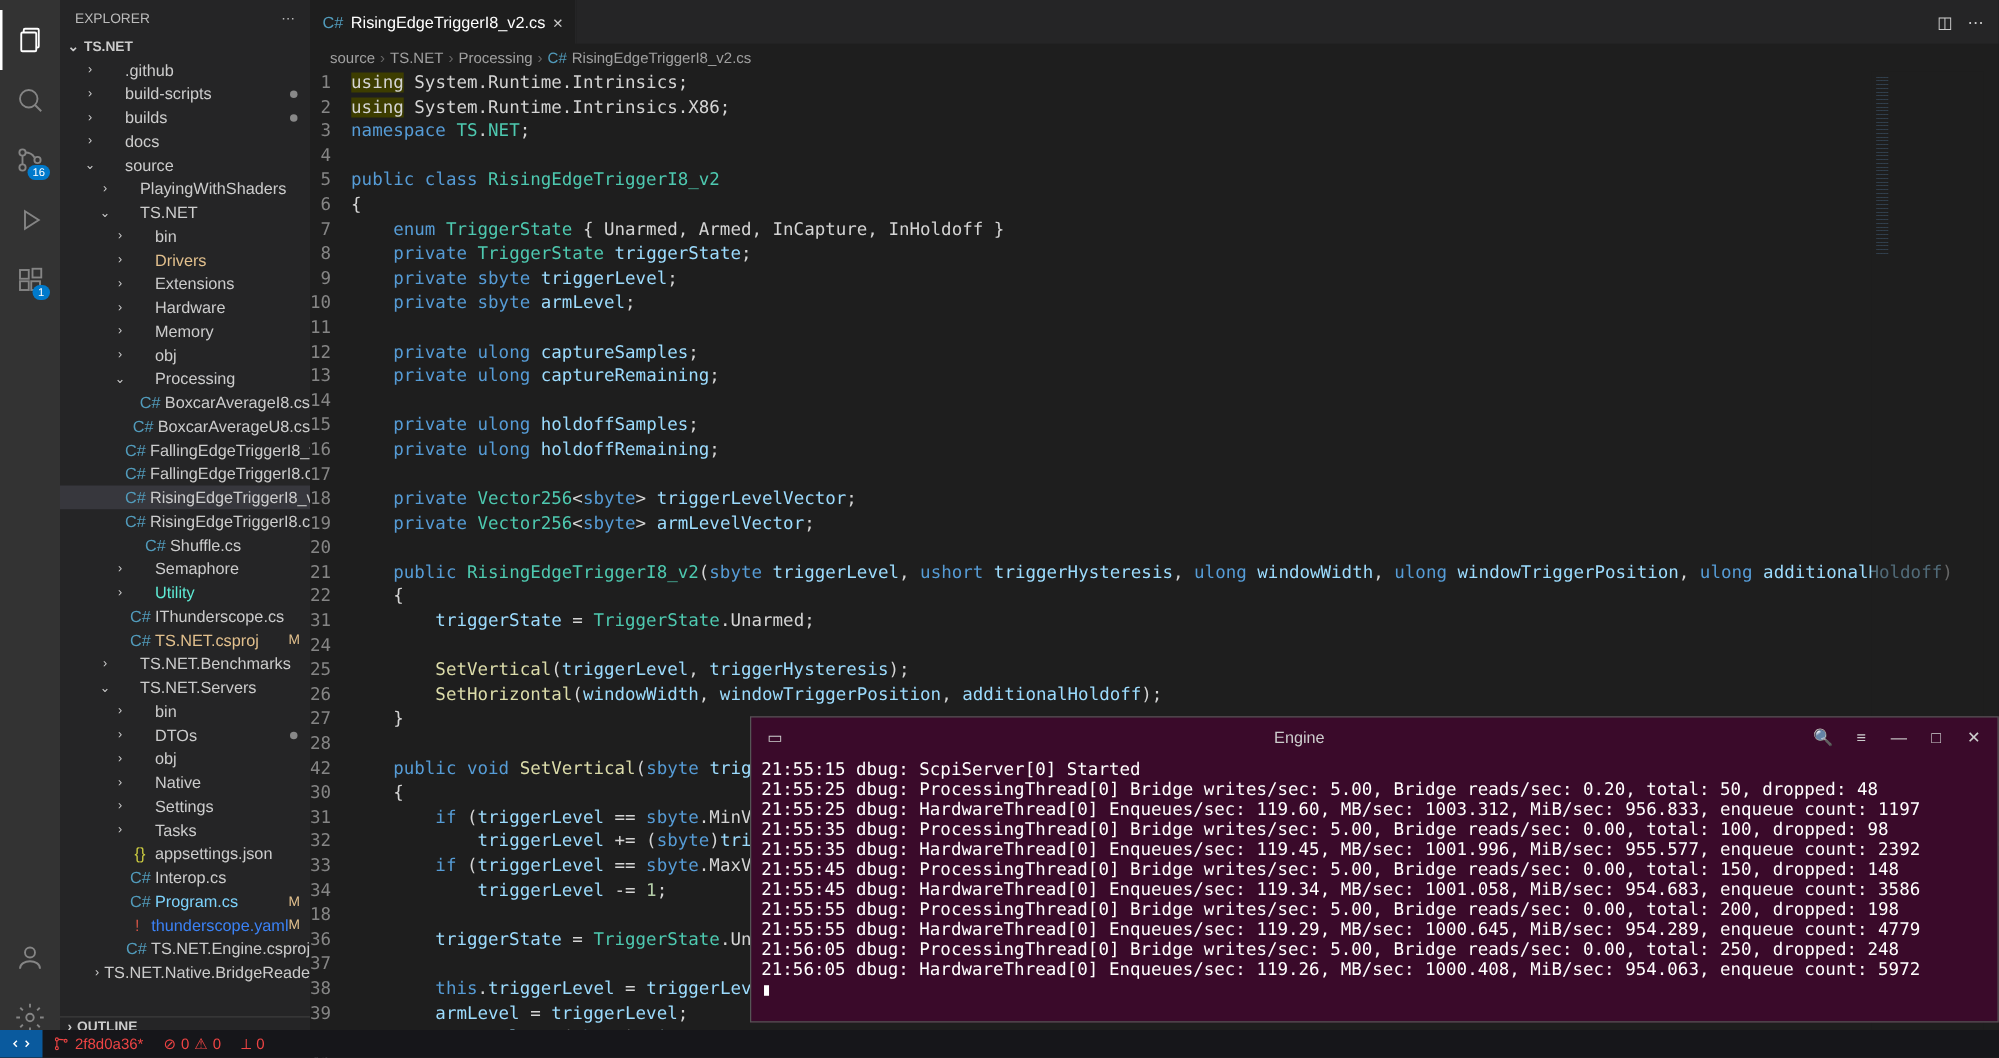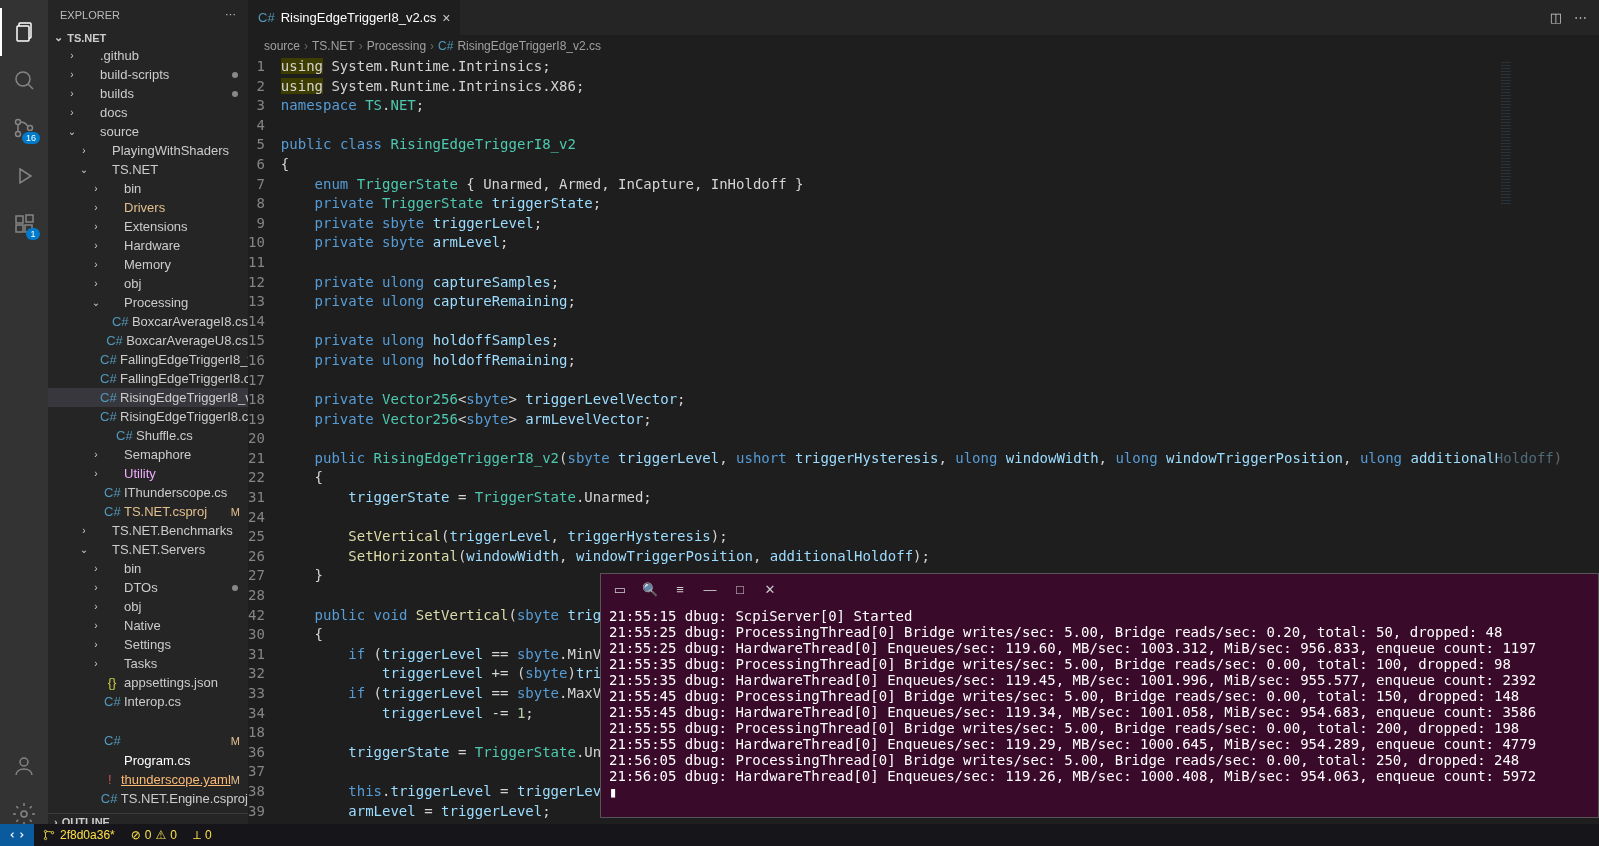--- a/index.html
+++ b/index.html
@@ -40,21 +40,21 @@
 .func { color: #dcdcaa; }
 .var { color: #9cdcfe; }
 .hl { background: #3d3d00; }
 .minimap { position: absolute; right: 12px; top: 0; width: 90px; height: 100%; background: #1e1e1e; opacity: 0.6; }
 .minimap-content { padding: 4px; font-size: 2px; color: #4a6a8a; line-height: 3px; }
 .terminal { position: absolute; left: 600px; bottom: 28px; right: 0; height: 245px; background: #3a0a2a; border: 1px solid #555; display: flex; flex-direction: column; }
 .terminal-header { display: flex; align-items: center; height: 30px; padding: 0 8px; gap: 8px; }
 .terminal-header .title { flex: 1; text-align: center; color: #cccccc; font-size: 13px; }
 .terminal-header .tbtn { width: 22px; height: 22px; display: flex; align-items: center; justify-content: center; color: #cccccc; cursor: pointer; }
 .terminal-body { flex: 1; padding: 4px 8px; font-family: 'Consolas', monospace; font-size: 14px; color: #ffffff; overflow: hidden; white-space: pre; }
-.status-bar { position: absolute; left: 0; bottom: 0; right: 0; height: 22px; background: #16161a; display: flex; align-items: center; font-size: 12px; color: #fde047; }
+.status-bar { position: absolute; left: 0; bottom: 0; right: 0; height: 22px; background: #16161a; display: flex; align-items: center; font-size: 12px; color: #ef4444; }
 .status-bar .remote { background: #0a5a9e; height: 100%; width: 34px; display: flex; align-items: center; justify-content: center; }
 .status-bar .item { padding: 0 8px; display: flex; align-items: center; gap: 4px; }
 .cs-icon { color: #519aba; }
 .json-icon { color: #cbcb41; }
 .yaml-icon { color: #ce5345; }
 </style>
 </head>
 <body>
 
 <div class="activity-bar">
@@ -227,21 +227,21 @@
         <span>Shuffle.cs</span>
       </div>
       <div class="tree-item" style="padding-left: 40px;">
         <span class="chev">›</span>
         <span class="file-icon"></span>
         <span>Semaphore</span>
       </div>
       <div class="tree-item" style="padding-left: 40px;">
         <span class="chev">›</span>
         <span class="file-icon"></span>
-        <span style="color: #f0abfc;">Utility</span>
+        <span style="color: #5eead4;">Utility</span>
       </div>
       <div class="tree-item" style="padding-left: 40px;">
         <span class="chev"></span>
         <span class="file-icon cs-icon">C#</span>
         <span>IThunderscope.cs</span>
       </div>
       <div class="tree-item" style="padding-left: 40px;">
         <span class="chev"></span>
         <span class="file-icon cs-icon">C#</span>
         <span style="color: rgb(226, 192, 141);">TS.NET.csproj</span>
@@ -294,27 +294,27 @@
         <span>appsettings.json</span>
       </div>
       <div class="tree-item" style="padding-left: 40px;">
         <span class="chev"></span>
         <span class="file-icon cs-icon">C#</span>
         <span>Interop.cs</span>
       </div>
       <div class="tree-item" style="padding-left: 40px;">
         <span class="chev"></span>
         <span class="file-icon cs-icon">C#</span>
-        <span style="color: #ffffff; margin-top: 40px;">Program.cs</span>
+        <span style="color: #7dd3fc;">Program.cs</span>
         <span class="mod">M</span>
       </div>
       <div class="tree-item" style="padding-left: 40px;">
         <span class="chev"></span>
         <span class="file-icon yaml-icon">!</span>
-        <span style="color: #fdba74; text-decoration: underline;">thunderscope.yaml</span>
+        <span style="color: #3b82f6;">thunderscope.yaml</span>
         <span class="mod">M</span>
       </div>
       <div class="tree-item" style="padding-left: 40px;">
         <span class="chev"></span>
         <span class="file-icon cs-icon">C#</span>
         <span>TS.NET.Engine.csproj</span>
       </div>
       <div class="tree-item" style="padding-left: 28px;">
         <span class="chev">›</span>
         <span class="file-icon"></span>
@@ -451,20 +451,21 @@
           <div>▬▬▬▬▬▬▬▬</div>
           <div>▬▬▬▬▬▬▬▬</div>
         </div>
       </div>
   </div>
 </div>
 
 <div class="terminal">
   <div class="terminal-header">
     <span class="tbtn">▭</span>
+    <span class="title">Engine</span>
     <span class="tbtn">🔍</span>
     <span class="tbtn">≡</span>
     <span class="tbtn">—</span>
     <span class="tbtn">□</span>
     <span class="tbtn">✕</span>
   </div>
   <div class="terminal-body" id="terminal-body">21:55:15 dbug: ScpiServer[0] Started
 21:55:25 dbug: ProcessingThread[0] Bridge writes/sec: 5.00, Bridge reads/sec: 0.20, total: 50, dropped: 48
 21:55:25 dbug: HardwareThread[0] Enqueues/sec: 119.60, MB/sec: 1003.312, MiB/sec: 956.833, enqueue count: 1197
 21:55:35 dbug: ProcessingThread[0] Bridge writes/sec: 5.00, Bridge reads/sec: 0.00, total: 100, dropped: 98

